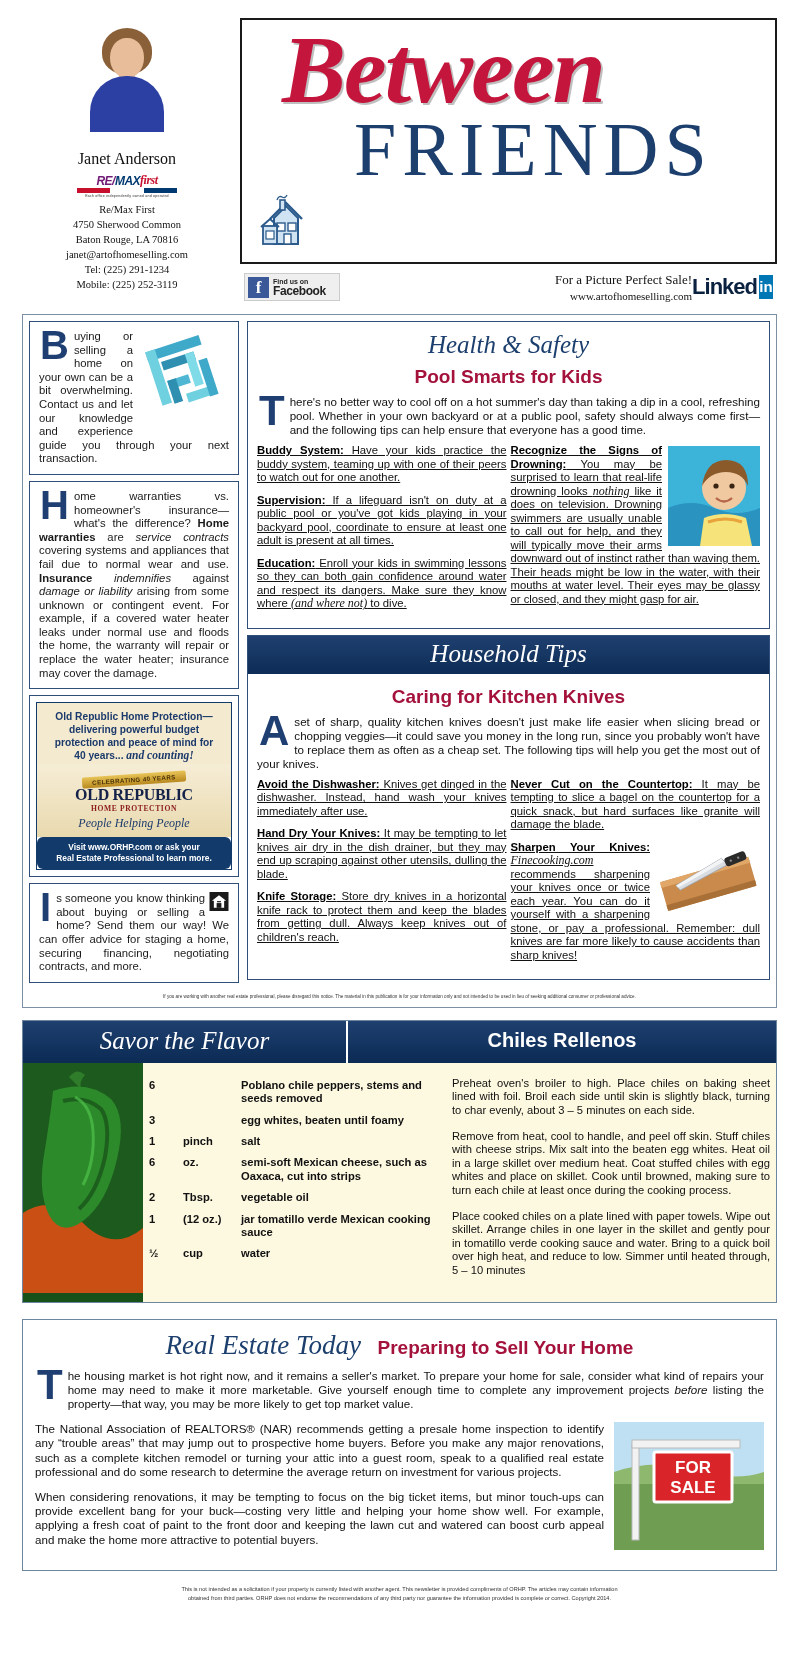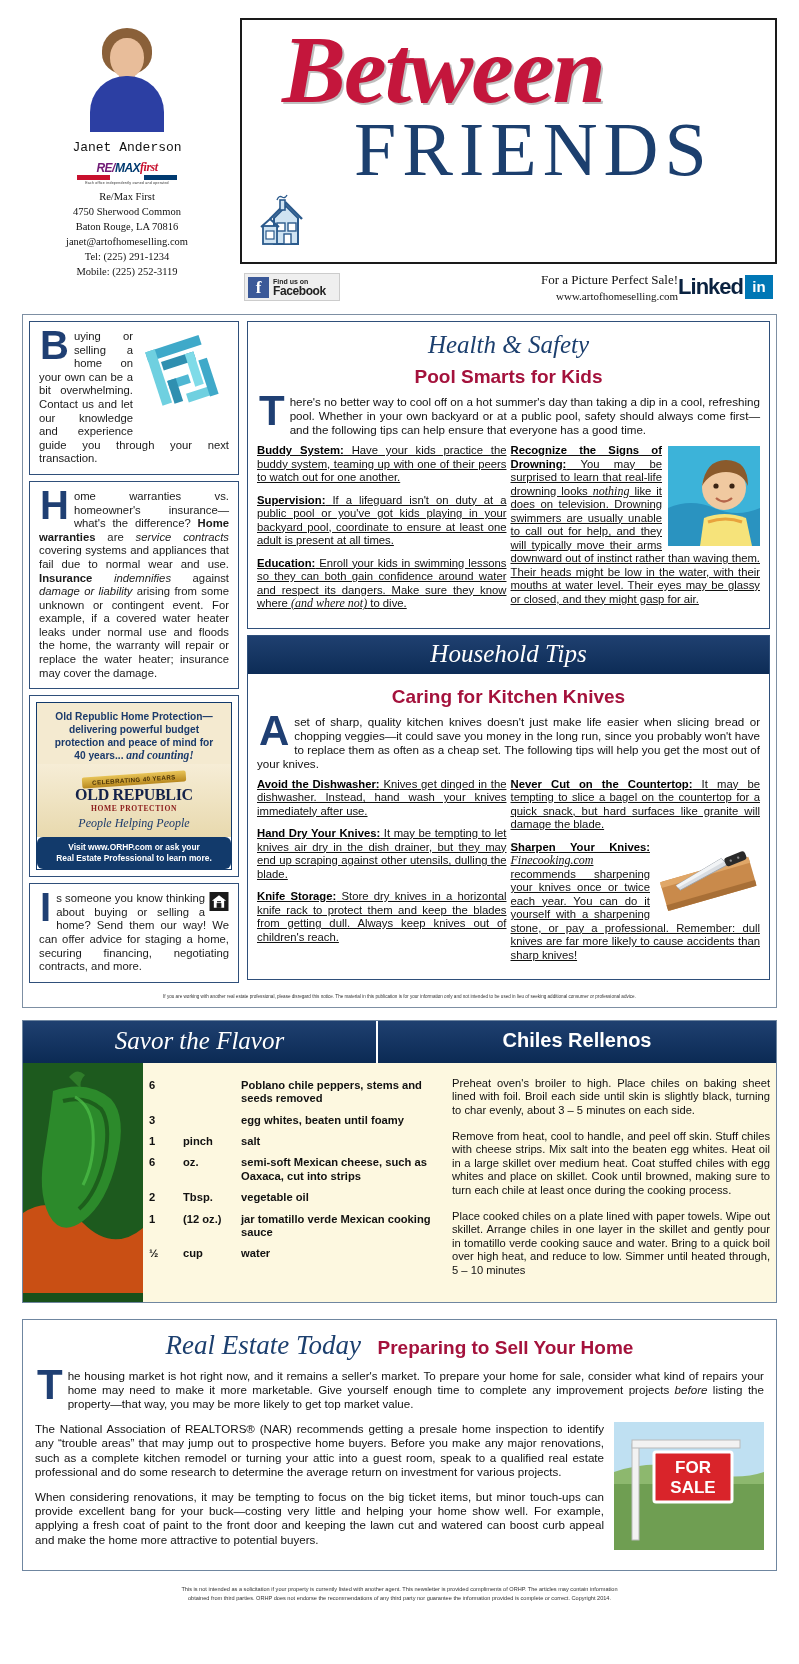--- a/index.html
+++ b/index.html
@@ -22,21 +22,21 @@
     background: linear-gradient(180deg,#ffffff 0%,#ffffff 40%,#fff 100%);
   }
   .ph-hair { position:absolute; left:50%; top:6px; transform:translateX(-50%);
     width:50px; height:46px; border-radius:50% 50% 44% 44%; background:#8a6039; }
   .ph-face { position:absolute; left:50%; top:16px; transform:translateX(-50%);
     width:34px; height:40px; border-radius:48% 48% 50% 50%; background:#e8bd9a; }
   .ph-body { position:absolute; left:50%; bottom:0; transform:translateX(-50%);
     width:74px; height:56px; border-radius:36px 36px 0 0; background:#2c3fa3; }
   .ph-neck { position:absolute; left:50%; top:50px; transform:translateX(-50%);
     width:16px; height:12px; background:#e8bd9a; }
-  .agent-name { font-family:Liberation Mono, monospace; font-size:13px; margin-top:8px; color:#111; }
+  .agent-name { font-family:Liberation Serif, serif; font-size:16px; margin-top:18px; color:#111; }
   .remax-logo { margin: 6px auto 4px auto; width: 118px; }
   .remax-bar { height:13px; display:flex; align-items:center; justify-content:center;
      font-weight:bold; font-size:12px; letter-spacing:-0.5px; }
   .rm-red { color:#701a75; font-style:italic; font-weight:bold; }
   .rm-blue { color:#003a70; font-style:italic; font-weight:bold; }
   .rm-first { color:#c8102e; font-family:"Liberation Serif",serif; font-style:italic; font-size:12px; }
   .remax-strip { display:flex; height:5px; width:100px; margin:1px auto 0 auto; }
   .remax-strip i { flex:1; }
   .remax-strip i:nth-child(1){ background:#c8102e; }
   .remax-strip i:nth-child(2){ background:#ffffff; }
@@ -65,21 +65,21 @@
   .fb-f { width:21px; height:21px; background:#3b5998; color:#fff; font-weight:bold;
      font-family:"Liberation Serif",serif; font-size:17px; text-align:center; line-height:21px; }
   .fb-txt { margin-left:4px; line-height:1.0; }
   .fb-small { font-size:7px; color:#222; font-weight:bold; }
   .fb-big { font-size:12px; color:#222; font-weight:bold; letter-spacing:-.4px; }
   .tagline { flex:1; text-align:right; font-family:"Liberation Serif", serif; }
   .tagline .t1 { font-size:13px; color:#111; }
   .tagline .t2 { font-size:11px; color:#111; margin-top:2px; }
   .li-badge { display:flex; align-items:center; }
   .li-word { font-size:22px; font-weight:bold; color:#0a2240; letter-spacing:-1px; }
-  .li-in { width:28px; height:24px; background:#0077b5; color:#fff; font-weight:bold;
+  .li-in { width:14px; height:24px; background:#0077b5; color:#fff; font-weight:bold;
      font-size:15px; text-align:center; line-height:24px; margin-left:2px; }
 
   
   .outer-box { border:1px solid #7d8fa3; margin: 8px 22px 0 22px; padding: 6px; background:#fff; }
   .cols { display:flex; gap:8px; }
   .lcol { width: 210px; }
   .rcol { flex:1; }
 
   .tile { border:1px solid #2f4f7a; padding:8px 9px; margin-bottom:6px; }
   .tile p { margin:0; font-size:11.3px; line-height:13.6px; text-align:justify; color:#1a1a1a; }
@@ -129,21 +129,21 @@
 
   .poolimg { float:right; width:92px; height:100px; margin:2px 0 2px 6px; position:relative; overflow:hidden;
      background:linear-gradient(180deg,#39b2d8 0%, #2b98c4 55%, #1d7ca8 100%); }
   .knifeimg { float:right; width:104px; height:74px; margin:2px 0 2px 6px; position:relative; overflow:hidden; }
 
   .disclaimer { font-size:4.6px; color:#333; text-align:center; line-height:7px; padding:4px 10px 1px 10px; }
 
   
   .recipe { margin: 12px 22px 0 22px; border:1px solid #6f86a0; }
   .recipe-head { display:flex; background: linear-gradient(180deg,#1f4070,#0b2a54); }
-  .rh-left { width:355px; text-align:center; font-family:"Liberation Serif",serif; font-style:italic;
+  .rh-left { width:325px; text-align:center; font-family:"Liberation Serif",serif; font-style:italic;
      color:#fff; font-size:25px; padding:6px 0 8px 0; border-right:2px solid #fff; }
   .rh-right { flex:1; text-align:center; color:#fff; font-size:20px; font-weight:bold; padding:8px 0 8px 0; }
   .recipe-body { display:flex; background:#fdf8e0; }
   .pepper { width:120px; background: radial-gradient(circle at 40% 30%, #2f7d2a, #18501a 70%); position:relative; overflow:hidden; }
   .ing-wrap { width:305px; padding:16px 6px 14px 6px; }
   .ing { display:flex; font-size:11.2px; font-weight:bold; line-height:13.4px; margin-bottom:8px; color:#111; }
   .ing .amt { width:34px; }
   .ing .unit { width:58px; }
   .ing .name { flex:1; }
   .steps { flex:1; padding:14px 6px 12px 4px; }

